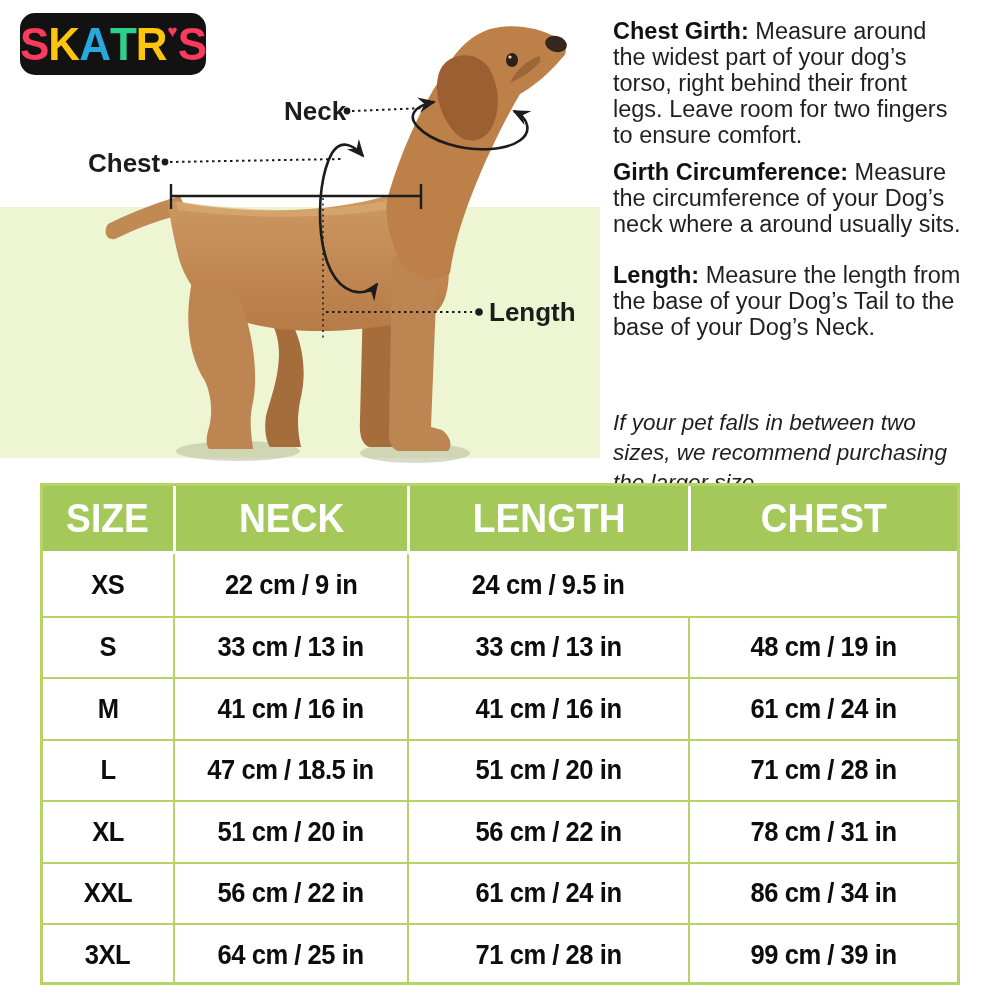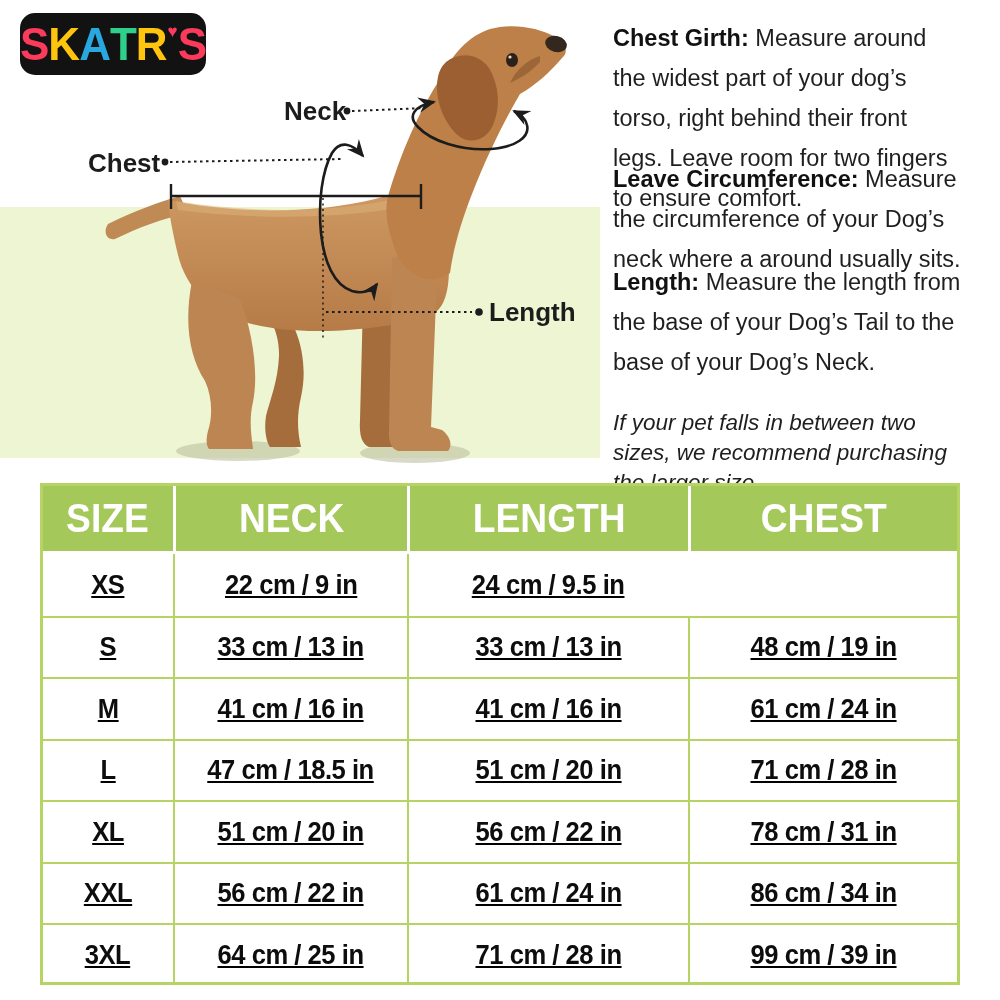--- a/index.html
+++ b/index.html
@@ -22,21 +22,21 @@
   .green-backdrop{position:absolute;left:0;top:207px;width:600px;height:251px;}
   .diagram-svg{position:absolute;left:0;top:0;width:1000px;height:1000px;pointer-events:none;}
   .measure-label{
     position:absolute;font-weight:bold;color:#1c1c1c;font-size:26px;letter-spacing:0;
   }
   #label-neck{left:284px;top:96px;}
   #label-chest{left:88px;top:148px;}
   #label-length{left:489px;top:297px;}
   
   .instructions{position:absolute;left:613px;top:0;width:348px;}
-  .para{position:absolute;left:0;width:348px;font-size:23.5px;line-height:40px;color:#1f1f1f;}
+  .para{position:absolute;left:0;width:348px;font-size:23.5px;line-height:26px;color:#1f1f1f;}
   .para b{font-weight:bold;color:#111;}
   #para-0{top:18px;}
   #para-1{top:159px;}
   #para-2{top:262px;}
   .note{
     position:absolute;left:613px;top:408px;width:350px;
     font-style:italic;font-size:22.5px;line-height:30px;color:#1f1f1f;
   }
   
   .size-table{
@@ -49,21 +49,21 @@
     height:68px;background:var(--header-green);
     border-bottom:3px solid #ffffff;box-sizing:border-box;
   }
   .th{
     display:flex;align-items:center;justify-content:center;
     color:#ffffff;font-weight:bold;font-size:40px;letter-spacing:0px;
   }
   .th + .th{border-left:3px solid #ffffff;}
   .trow{
     display:grid;grid-template-columns:14.2% 25.6% 30.8% 29.4%;
-    height:61.5px;box-sizing:border-box;text-decoration:underline;
+    height:61.5px;box-sizing:border-box;
   }
   .trow + .trow{border-top:2.5px solid var(--border-green);}
   .td{
     display:flex;align-items:center;justify-content:center;
     color:#0d0d0d;font-weight:bold;font-size:27.5px;letter-spacing:-0.5px;
   }
   .td + .td{border-left:2.5px solid var(--border-green);}
   .cond{display:inline-block;transform:scaleX(.93);}
 </style>
 </head>
@@ -157,21 +157,21 @@
 
 <div class="measure-label" id="label-neck">Neck</div>
 <div class="measure-label" id="label-chest">Chest</div>
 <div class="measure-label" id="label-length">Length</div>
 
 <div class="instructions">
   <div class="para" id="para-0">
     <b>Chest Girth:</b><span> Measure around the widest part of your dog’s torso, right behind their front legs. Leave room for two fingers to ensure comfort.</span>
   </div>
   <div class="para" id="para-1">
-    <b>Leave Circumference:</b><span> Measure the circumference of your Dog’s neck where a around usually sits.</span>
+    <b>Girth Circumference:</b><span> Measure the circumference of your Dog’s neck where a around usually sits.</span>
   </div>
   <div class="para" id="para-2">
     <b>Length:</b><span> Measure the length from the base of your Dog’s Tail to the base of your Dog’s Neck.</span>
   </div>
 </div>
 
 <div class="note">If your pet falls in between two sizes, we recommend purchasing the larger size.</div>
 
 <div class="size-table">
   <div class="thead">

